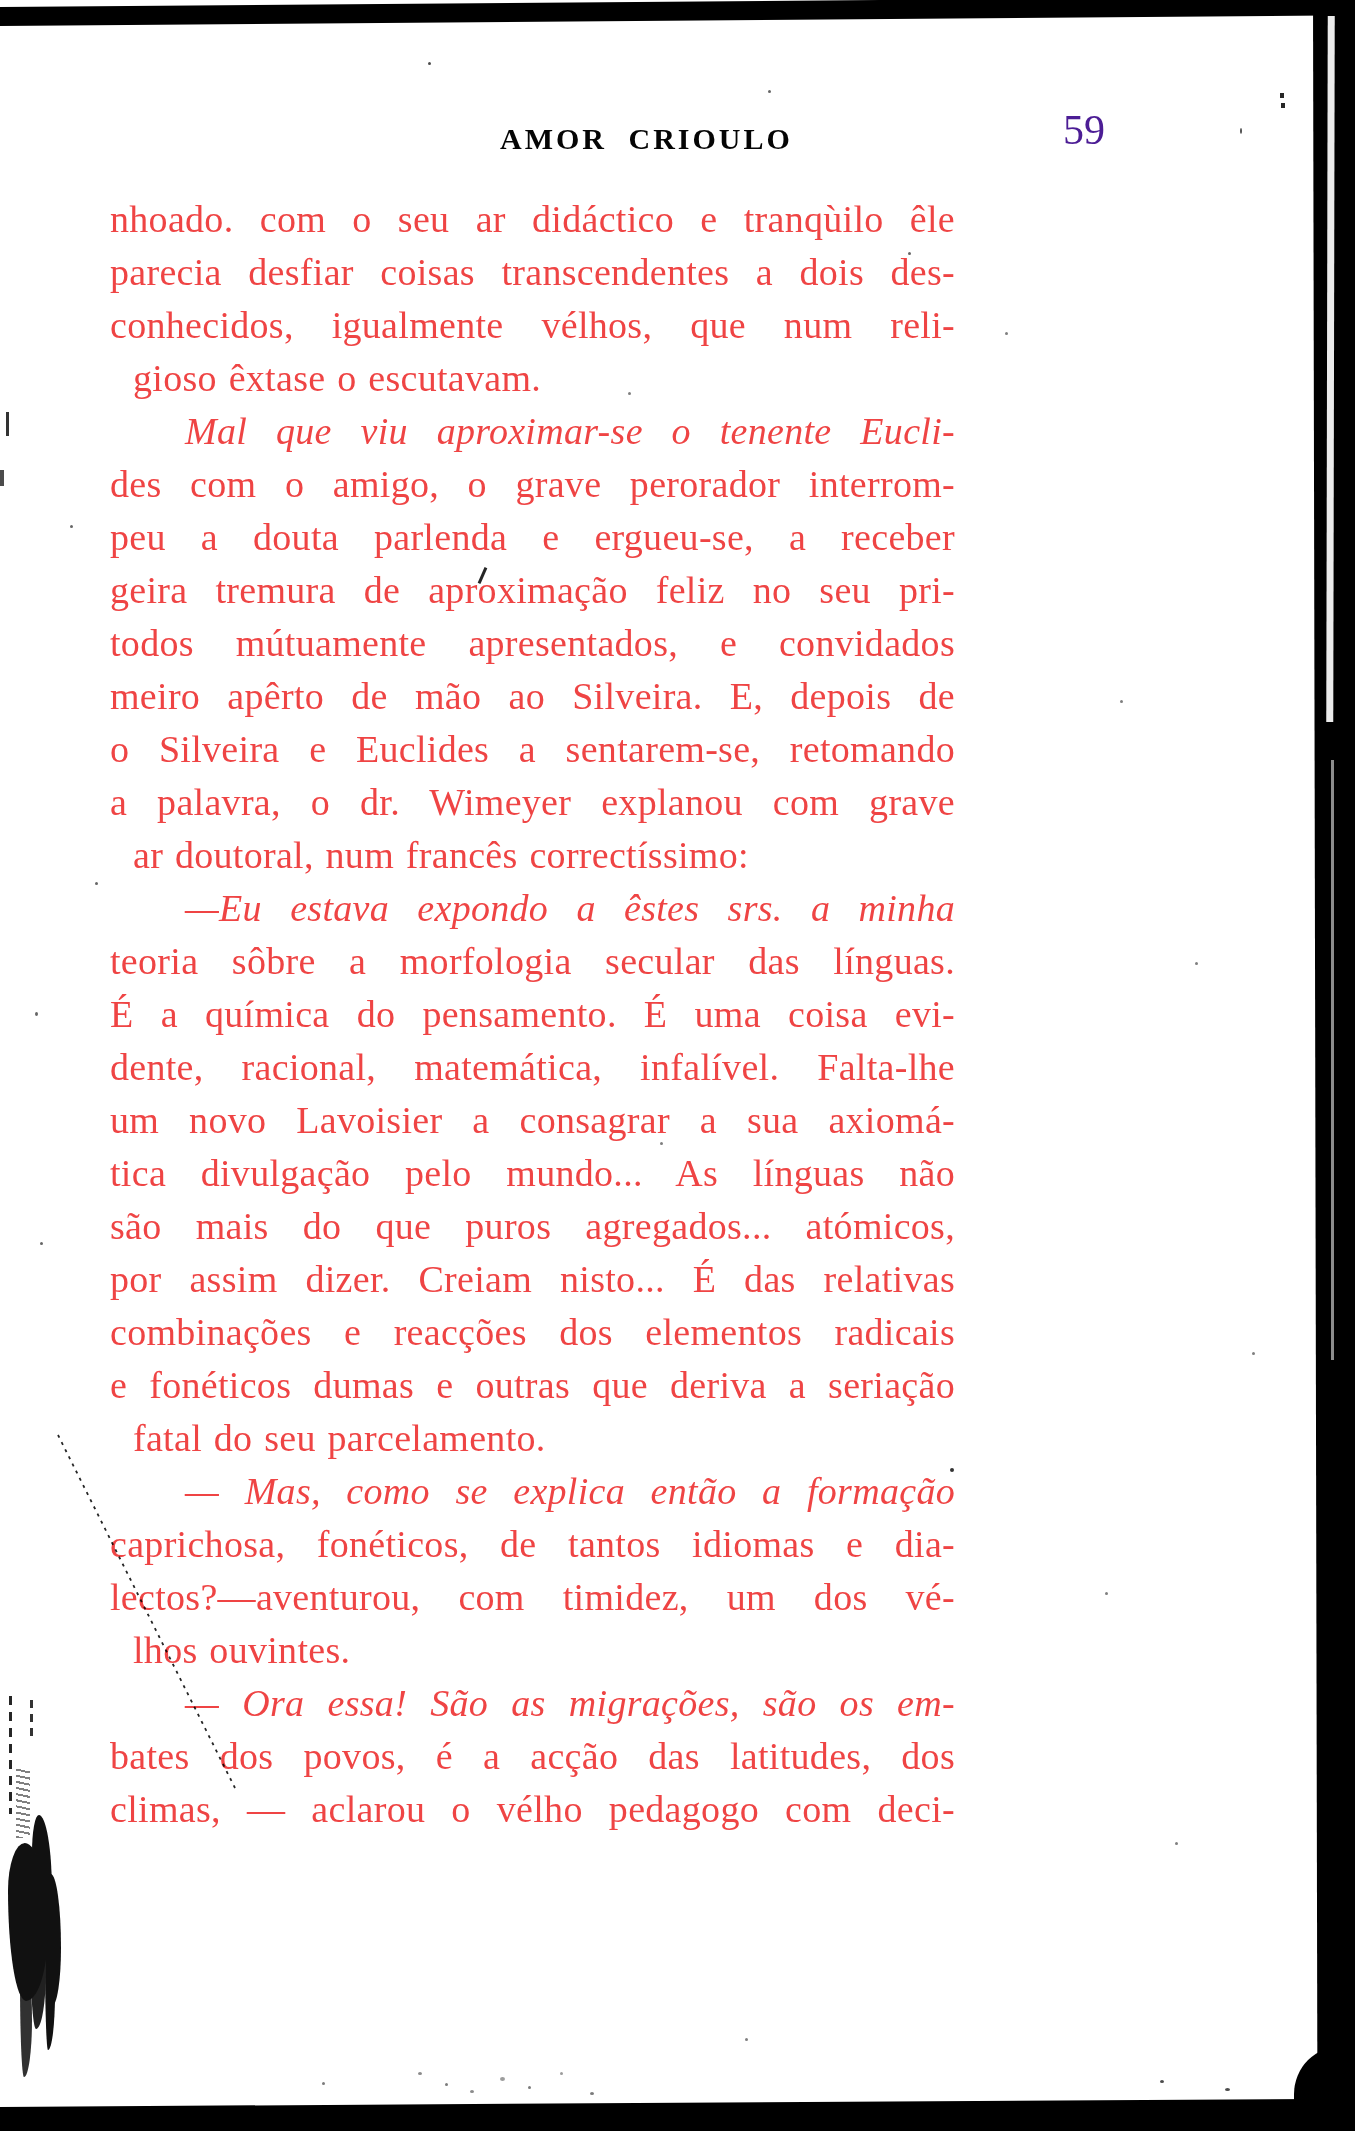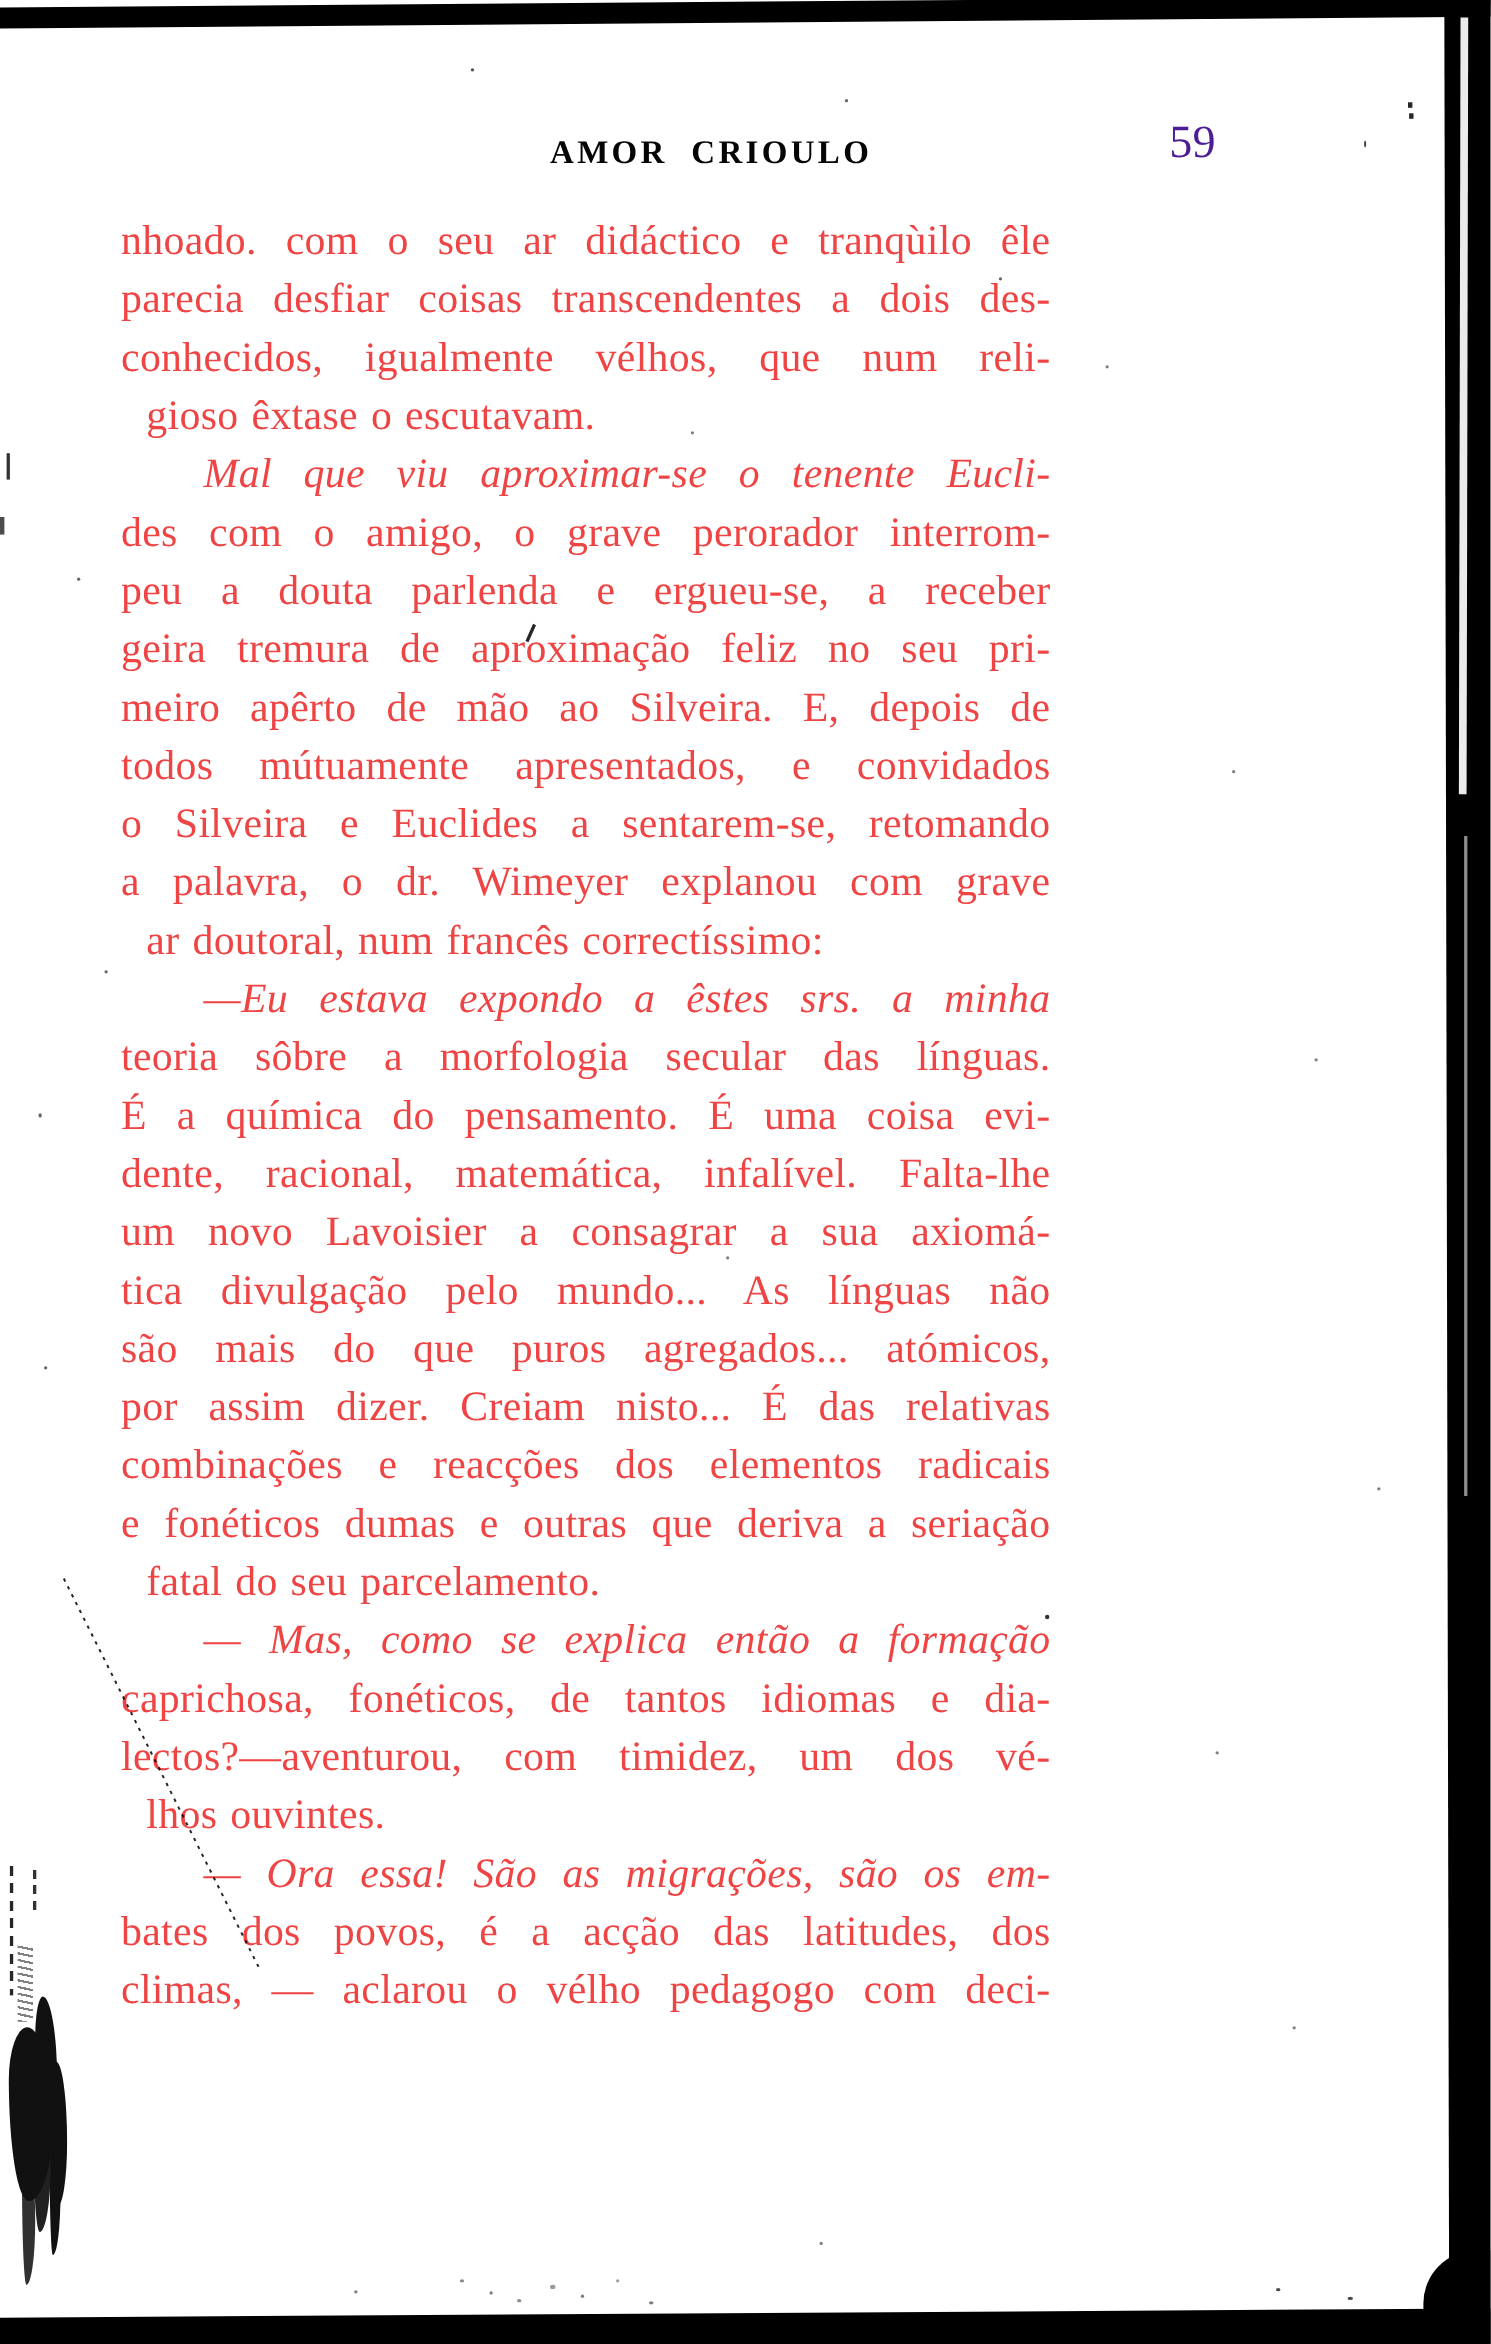--- a/index.html
+++ b/index.html
@@ -110,22 +110,22 @@
 
   <div class="body-text">
       <div class="line">nhoado. com o seu ar didáctico e tranqùilo êle</div>
       <div class="line">parecia desfiar coisas transcendentes a dois des-</div>
       <div class="line">conhecidos, igualmente vélhos, que num reli-</div>
       <div class="line end">gioso êxtase o escutavam.</div>
       <div class="line indent">Mal que viu aproximar-se o tenente Eucli-</div>
       <div class="line">des com o amigo, o grave perorador interrom-</div>
       <div class="line">peu a douta parlenda e ergueu-se, a receber</div>
       <div class="line">geira tremura de aproximação feliz no seu pri-</div>
+      <div class="line">todos mútuamente apresentados, e convidados</div>
       <div class="line">meiro apêrto de mão ao Silveira. E, depois de</div>
-      <div class="line">todos mútuamente apresentados, e convidados</div>
       <div class="line">o Silveira e Euclides a sentarem-se, retomando</div>
       <div class="line">a palavra, o dr. Wimeyer explanou com grave</div>
       <div class="line end">ar doutoral, num francês correctíssimo:</div>
       <div class="line indent">—Eu estava expondo a êstes srs. a minha</div>
       <div class="line">teoria sôbre a morfologia secular das línguas.</div>
       <div class="line">É a química do pensamento. É uma coisa evi-</div>
       <div class="line">dente, racional, matemática, infalível. Falta-lhe</div>
       <div class="line">um novo Lavoisier a consagrar a sua axiomá-</div>
       <div class="line">tica divulgação pelo mundo... As línguas não</div>
       <div class="line">são mais do que puros agregados... atómicos,</div>

